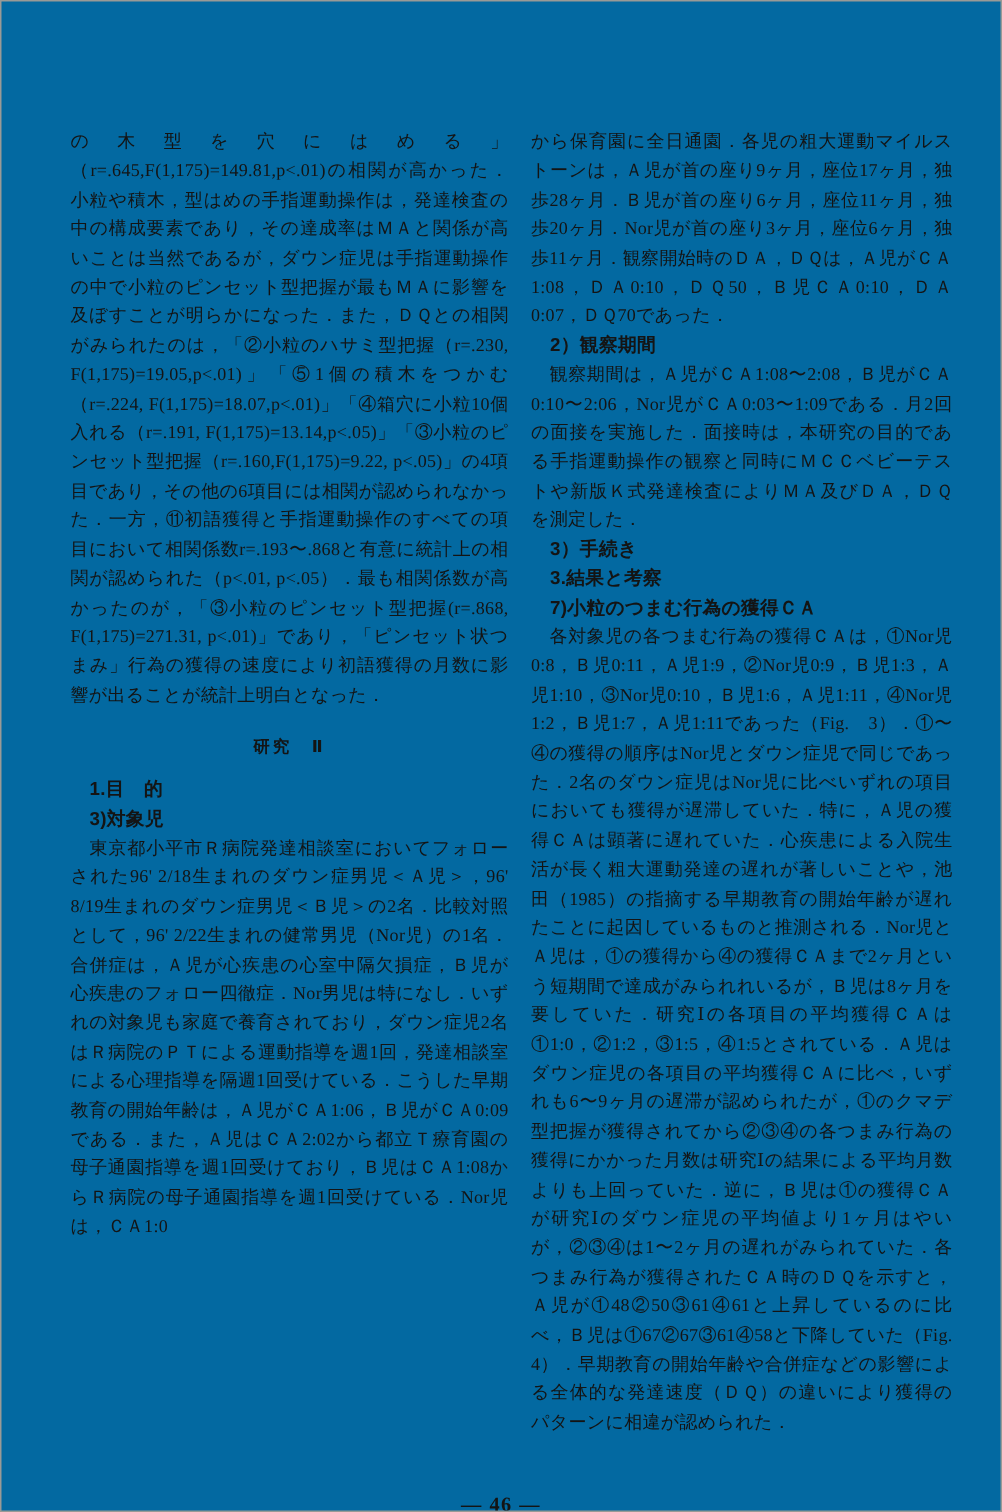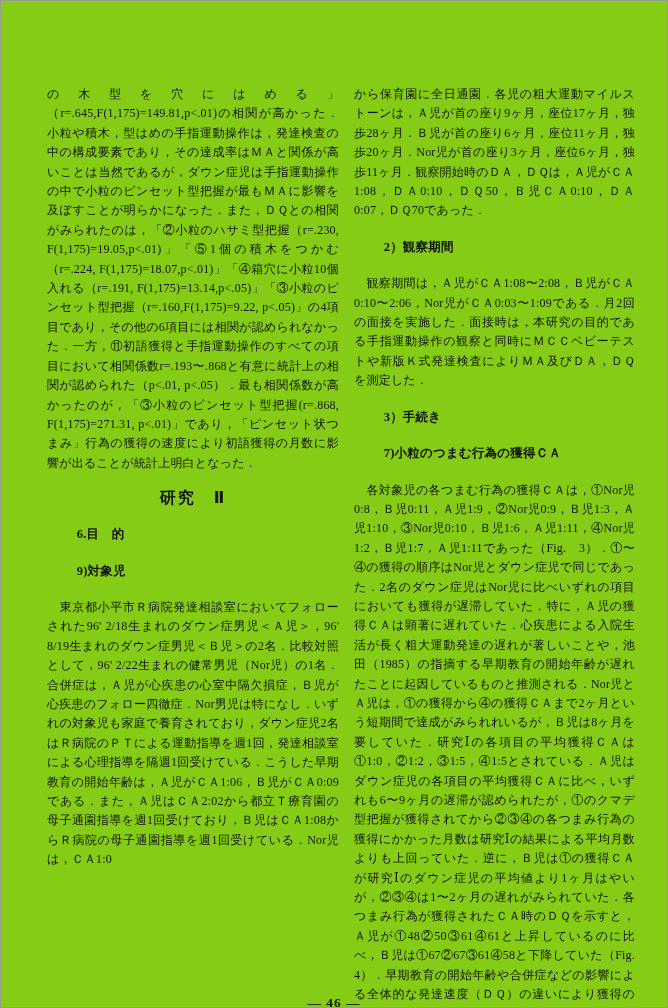--- a/index.html
+++ b/index.html
@@ -1,21 +1,21 @@
 <!DOCTYPE html>
 <html lang="ja"><head>
 <meta charset="utf-8">
 <style>
   html, body { margin: 0; padding: 0; background: #f2f2f0; }
   .page {
     position: relative;
     width: 668px;
     height: 1008px;
     margin: 0 auto;
-    background: #84cc16;
+    background: #0369a1;
     box-sizing: border-box;
     border: 1px solid #9a9a96;
     overflow: hidden;
     color: #141414;
   }
   .content {
     position: absolute;
     top: 84px;
     left: 46px;
     display: flex;
@@ -28,33 +28,33 @@
   .p {
     margin: 0;
     font-family: "Liberation Serif", "DejaVu Serif", serif;
     font-size: 12px;
     line-height: 19.4px;
     text-align: justify;
     text-justify: inter-ideograph;
     letter-spacing: 0.2px;
   }
   .heading {
-    margin: 17px;
-    font-family: Liberation Serif, serif;
+    margin: 0;
+    font-family: Liberation Sans, sans-serif;
     font-weight: 700;
     font-size: 12.5px;
     line-height: 19.4px;
     letter-spacing: 0.2px;
   }
   .section-title {
     margin: 15px 0 9px 0;
     text-align: center;
     font-family: "Liberation Sans", "DejaVu Sans", sans-serif;
     font-weight: 700;
-    font-size: 16px;
+    font-size: 11px;
     line-height: 20px;
     letter-spacing: 2px;
   }
   .page-number {
     position: absolute;
     left: 0; right: 0;
     top: 994px;
     text-align: center;
     font-family: "Liberation Serif", "DejaVu Serif", serif;
     font-size: 13.5px;
@@ -63,27 +63,28 @@
   }
 </style>
 </head>
 <body>
 
 <div class="page">
   <div class="content">
     <div class="col col-left">
         <p class="p">の木型を穴にはめる」（r=.645,F(1,175)=149.81,p&lt;.01)の相関が高かった．小粒や積木，型はめの手指運動操作は，発達検査の中の構成要素であり，その達成率はＭＡと関係が高いことは当然であるが，ダウン症児は手指運動操作の中で小粒のピンセット型把握が最もＭＡに影響を及ぼすことが明らかになった．また，ＤＱとの相関がみられたのは，「②小粒のハサミ型把握（r=.230, F(1,175)=19.05,p&lt;.01)」「⑤1個の積木をつかむ（r=.224, F(1,175)=18.07,p&lt;.01)」「④箱穴に小粒10個入れる（r=.191, F(1,175)=13.14,p&lt;.05)」「③小粒のピンセット型把握（r=.160,F(1,175)=9.22, p&lt;.05)」の4項目であり，その他の6項目には相関が認められなかった．一方，⑪初語獲得と手指運動操作のすべての項目において相関係数r=.193〜.868と有意に統計上の相関が認められた（p&lt;.01, p&lt;.05）．最も相関係数が高かったのが，「③小粒のピンセット型把握(r=.868, F(1,175)=271.31, p&lt;.01)」であり，「ピンセット状つまみ」行為の獲得の速度により初語獲得の月数に影響が出ることが統計上明白となった．</p>
         <div class="section-title">研究　Ⅱ</div>
-        <div class="heading">　6.目　的</div>
-        <div class="heading">　9)対象児</div>
+        <div class="heading">　1.目　的</div>
+        <div class="heading">　3)対象児</div>
         <p class="p">　東京都小平市Ｒ病院発達相談室においてフォローされた96' 2/18生まれのダウン症男児＜Ａ児＞，96' 8/19生まれのダウン症男児＜Ｂ児＞の2名．比較対照として，96' 2/22生まれの健常男児（Nor児）の1名．合併症は，Ａ児が心疾患の心室中隔欠損症，Ｂ児が心疾患のフォロー四徹症．Nor男児は特になし．いずれの対象児も家庭で養育されており，ダウン症児2名はＲ病院のＰＴによる運動指導を週1回，発達相談室による心理指導を隔週1回受けている．こうした早期教育の開始年齢は，Ａ児がＣＡ1:06，Ｂ児がＣＡ0:09である．また，Ａ児はＣＡ2:02から都立Ｔ療育園の母子通園指導を週1回受けており，Ｂ児はＣＡ1:08からＲ病院の母子通園指導を週1回受けている．Nor児は，ＣＡ1:0</p>
       </div>
     <div class="col col-right">
         <p class="p">から保育園に全日通園．各児の粗大運動マイルストーンは，Ａ児が首の座り9ヶ月，座位17ヶ月，独歩28ヶ月．Ｂ児が首の座り6ヶ月，座位11ヶ月，独歩20ヶ月．Nor児が首の座り3ヶ月，座位6ヶ月，独歩11ヶ月．観察開始時のＤＡ，ＤＱは，Ａ児がＣＡ1:08，ＤＡ0:10，ＤＱ50，Ｂ児ＣＡ0:10，ＤＡ0:07，ＤＱ70であった．</p>
         <div class="heading">　2）観察期間</div>
         <p class="p">　観察期間は，Ａ児がＣＡ1:08〜2:08，Ｂ児がＣＡ0:10〜2:06，Nor児がＣＡ0:03〜1:09である．月2回の面接を実施した．面接時は，本研究の目的である手指運動操作の観察と同時にＭＣＣベビーテストや新版Ｋ式発達検査によりＭＡ及びＤＡ，ＤＱを測定した．</p>
         <div class="heading">　3）手続き</div>
+        <div class="heading">　3.結果と考察</div>
         <div class="heading">　7)小粒のつまむ行為の獲得ＣＡ</div>
         <p class="p">　各対象児の各つまむ行為の獲得ＣＡは，①Nor児0:8，Ｂ児0:11，Ａ児1:9，②Nor児0:9，Ｂ児1:3，Ａ児1:10，③Nor児0:10，Ｂ児1:6，Ａ児1:11，④Nor児1:2，Ｂ児1:7，Ａ児1:11であった（Fig.　3）．①〜④の獲得の順序はNor児とダウン症児で同じであった．2名のダウン症児はNor児に比べいずれの項目においても獲得が遅滞していた．特に，Ａ児の獲得ＣＡは顕著に遅れていた．心疾患による入院生活が長く粗大運動発達の遅れが著しいことや，池田（1985）の指摘する早期教育の開始年齢が遅れたことに起因しているものと推測される．Nor児とＡ児は，①の獲得から④の獲得ＣＡまで2ヶ月という短期間で達成がみられれいるが，Ｂ児は8ヶ月を要していた．研究Ⅰの各項目の平均獲得ＣＡは①1:0，②1:2，③1:5，④1:5とされている．Ａ児はダウン症児の各項目の平均獲得ＣＡに比べ，いずれも6〜9ヶ月の遅滞が認められたが，①のクマデ型把握が獲得されてから②③④の各つまみ行為の獲得にかかった月数は研究Ⅰの結果による平均月数よりも上回っていた．逆に，Ｂ児は①の獲得ＣＡが研究Ⅰのダウン症児の平均値より1ヶ月はやいが，②③④は1〜2ヶ月の遅れがみられていた．各つまみ行為が獲得されたＣＡ時のＤＱを示すと，Ａ児が①48②50③61④61と上昇しているのに比べ，Ｂ児は①67②67③61④58と下降していた（Fig.　4）．早期教育の開始年齢や合併症などの影響による全体的な発達速度（ＤＱ）の違いにより獲得のパターンに相違が認められた．</p>
       </div>
   </div>
   <div class="page-number">— 46 —</div>
 </div>
 
 </body></html>

